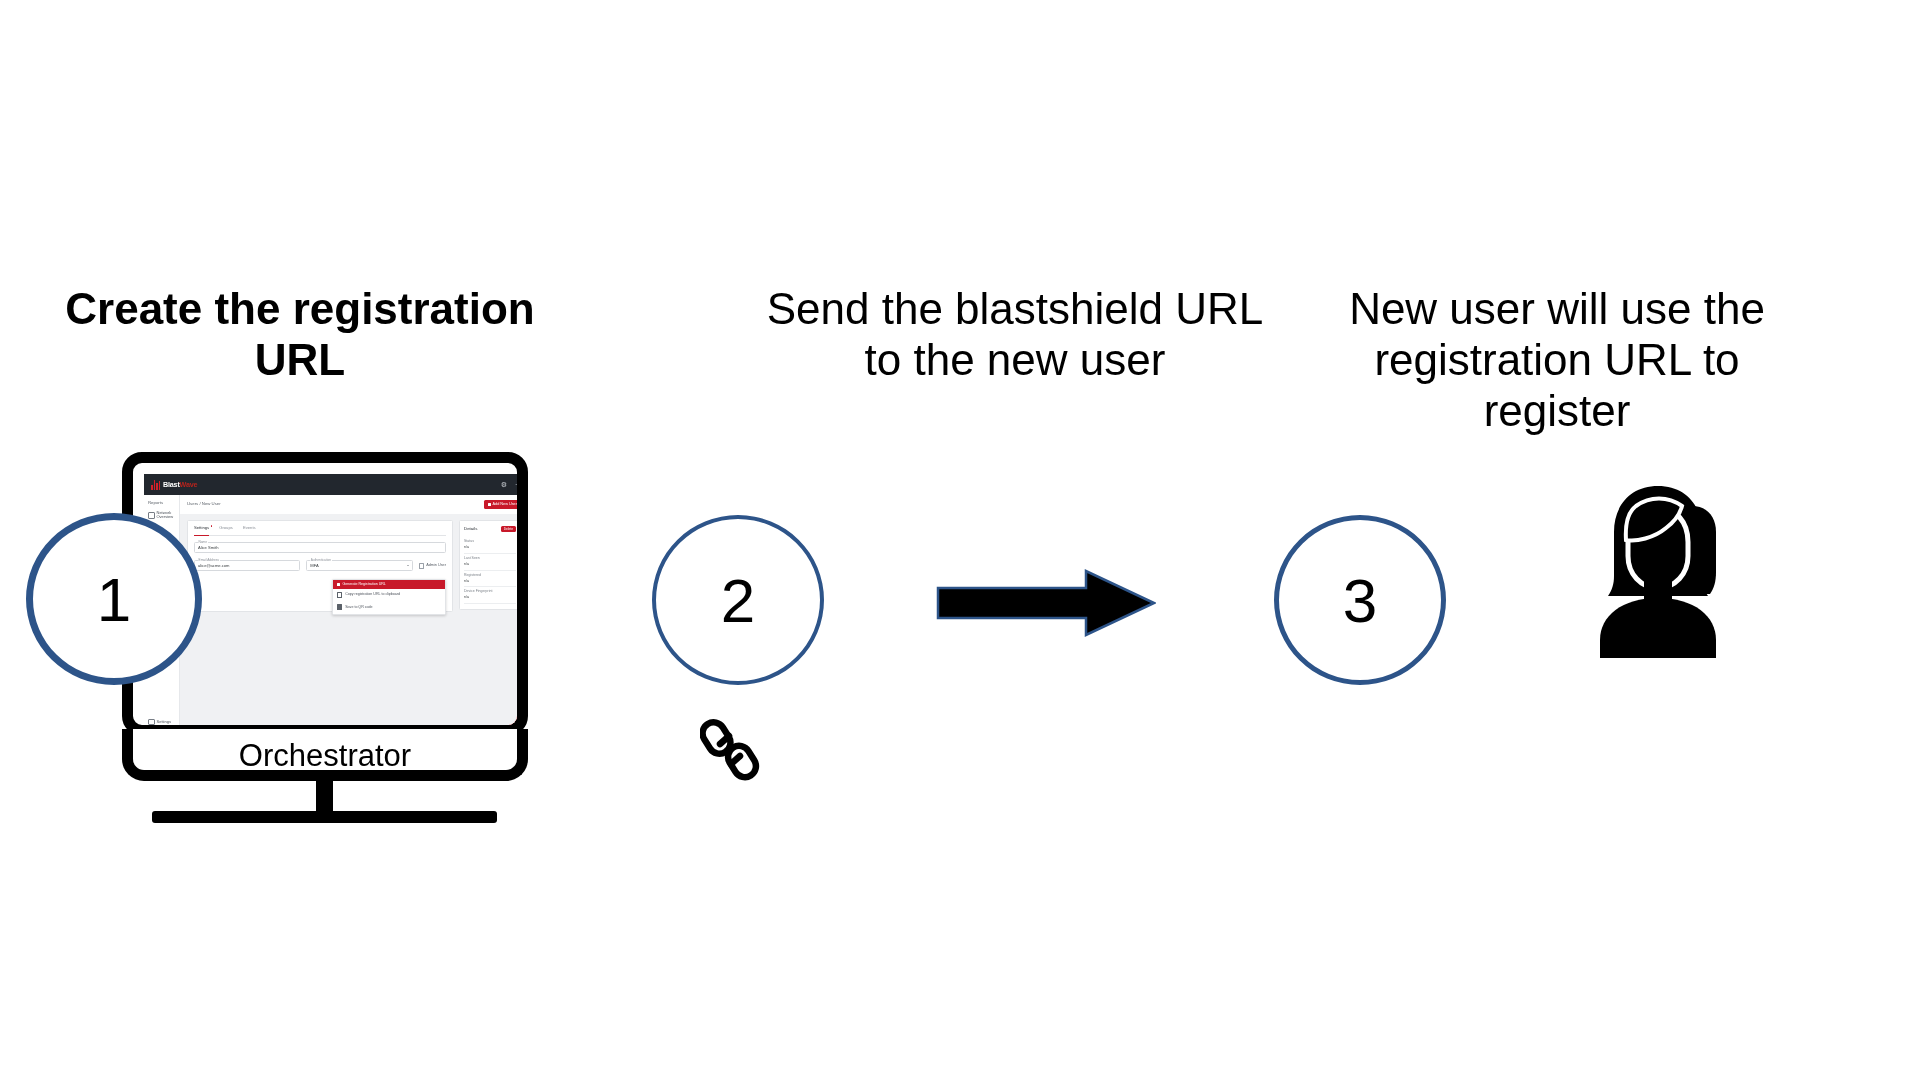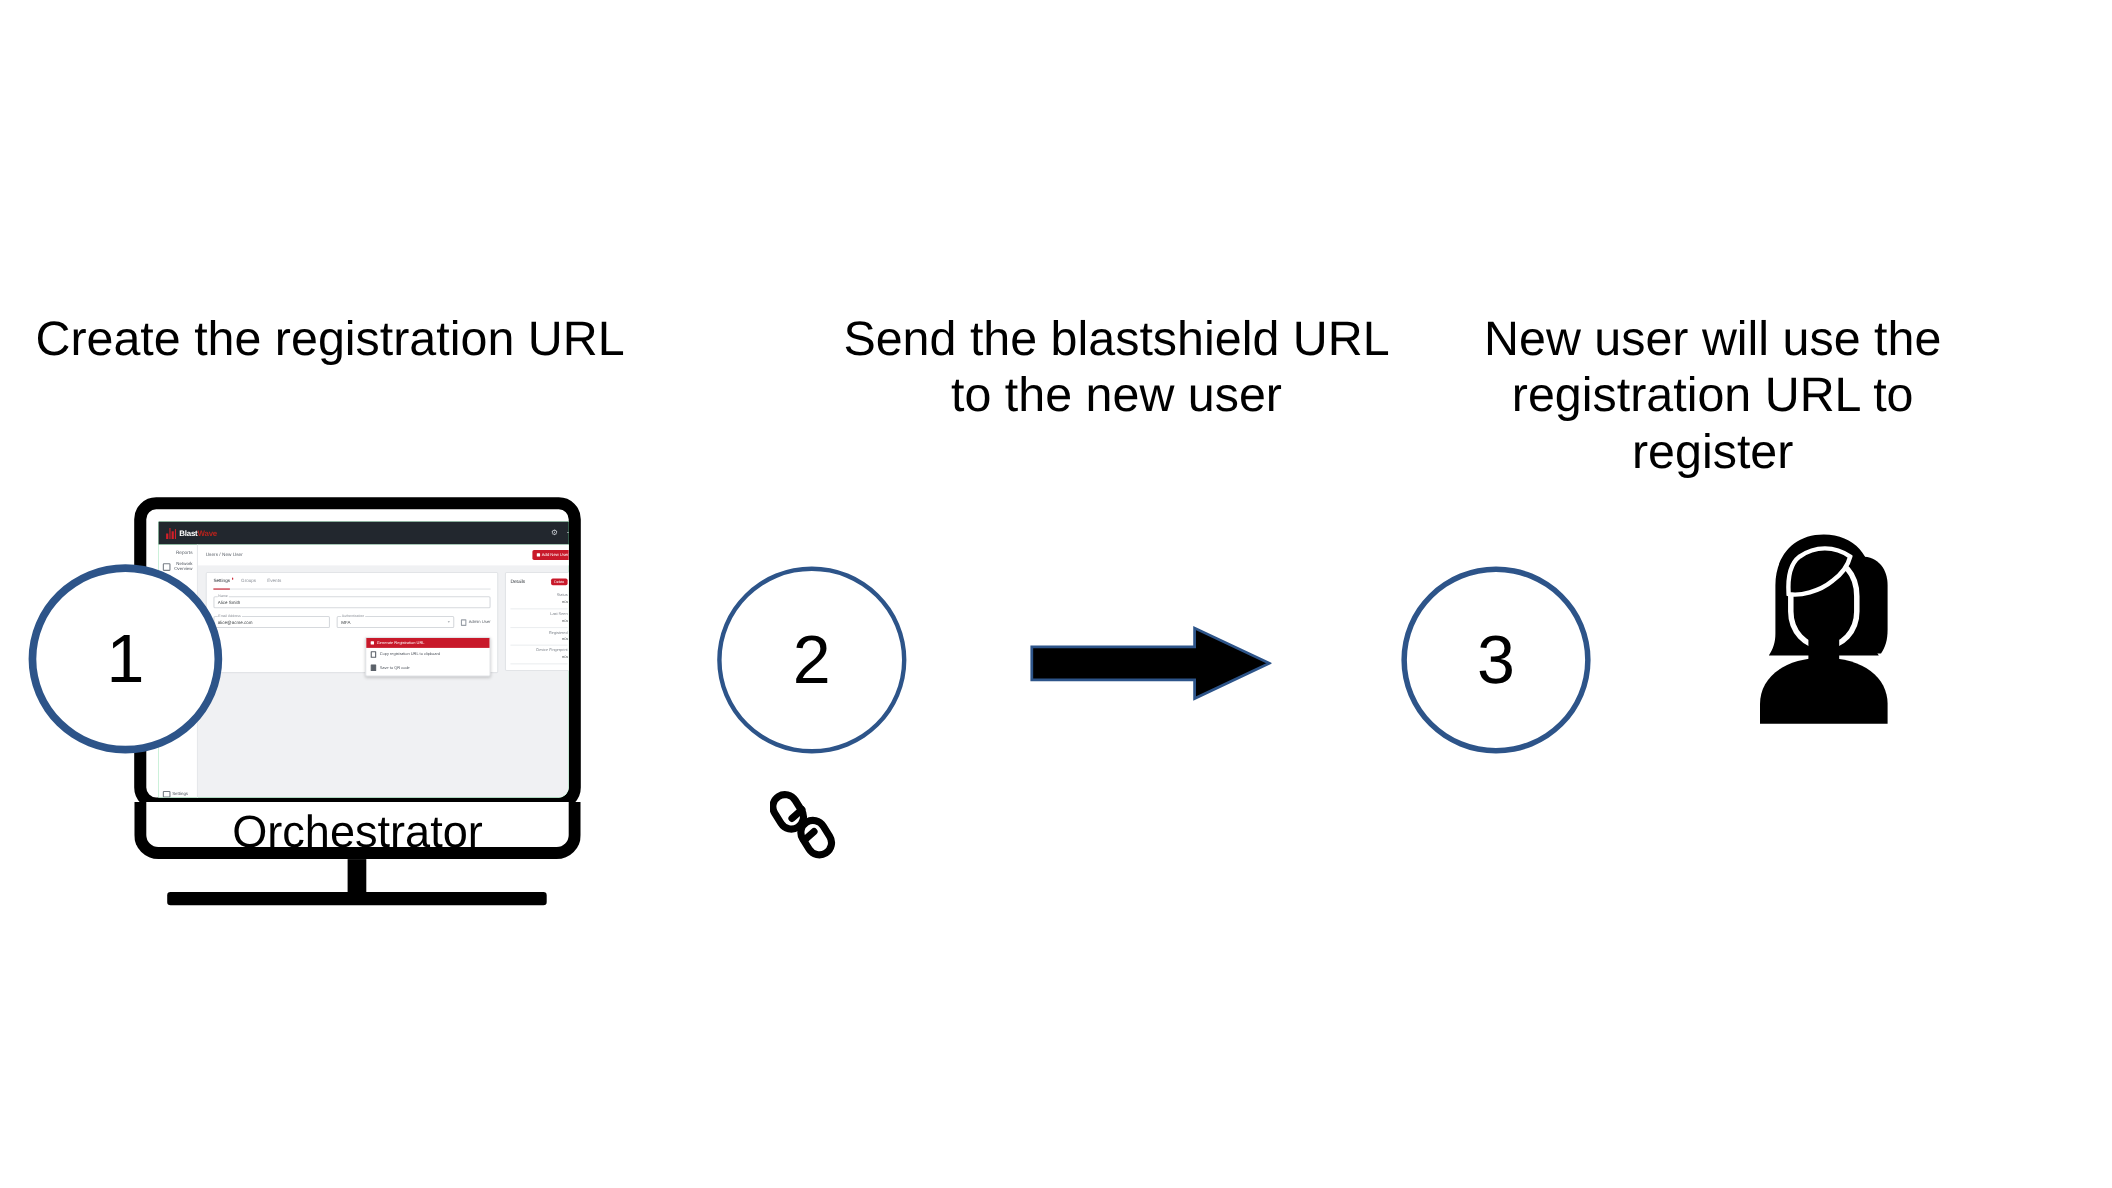--- a/index.html
+++ b/index.html
@@ -19,21 +19,21 @@
   
   .heading {
     position: absolute;
     text-align: center;
     font-size: 44px;
     line-height: 1.16;
     font-weight: 400;
     color: #000000;
     white-space: pre-line;
   }
-  #heading-1 { left: 30px;   top: 283px; width: 540px; }
+  #heading-1 { left: 30px;   top: 283px; width: 540px; font-weight: bold; }
   #heading-2 { left: 745px;  top: 283px; width: 540px; }
   #heading-3 { left: 1332px; top: 283px; width: 450px; }
 
   
   #monitor {
     position: absolute;
     left: 122px;
     top: 452px;
     width: 406px;
     height: 345px;
@@ -68,21 +68,21 @@
     border-bottom-left-radius: 22px;
     border-bottom-right-radius: 22px;
     background: #ffffff;
   }
   .mon-label {
     position: absolute;
     left: 0;
     top: 282px;
     width: 406px;
     text-align: center;
-    font-size: 41px;
+    font-size: 31px;
     line-height: 44px;
     color: #000000;
   }
   .mon-neck {
     position: absolute;
     left: 194px;
     top: 329px;
     width: 17px;
     height: 35px;
     background: #000000;
@@ -94,25 +94,24 @@
     width: 345px;
     height: 12px;
     background: #000000;
     border-radius: 3px;
   }
 
   
   .app {
     position: absolute;
     inset: 0;
-    background: #22c55e;
+    background: #ef4444;
     font-size: 4.1px;
     line-height: 1;
     color: #3c4043;
-    text-align: right;
   }
   .app-topbar {
     position: absolute;
     left: 0; top: 0;
     width: 100%;
     height: 21px;
     background: #22272e;
     display: flex;
     align-items: center;
     padding: 0 7px;

